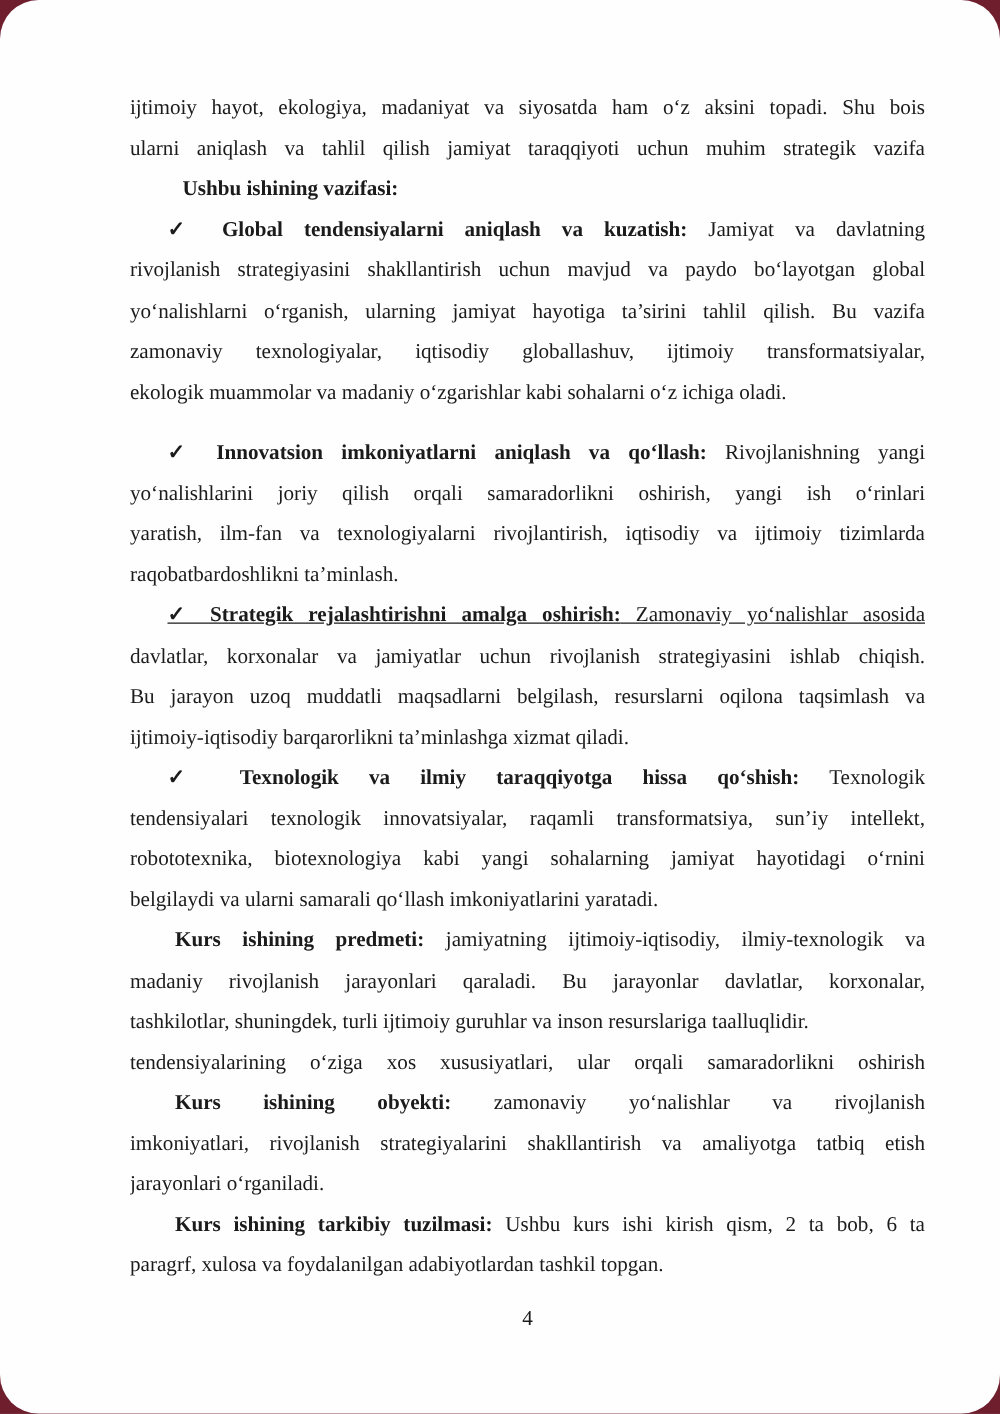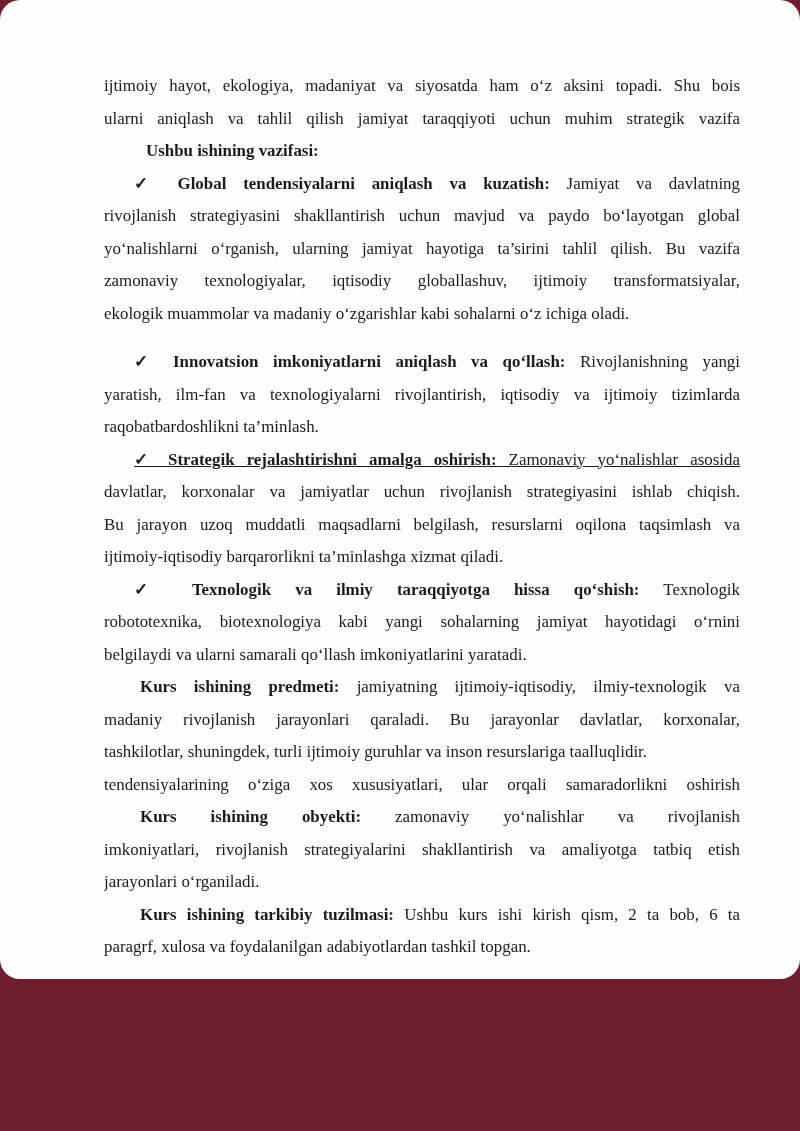--- a/index.html
+++ b/index.html
@@ -6,23 +6,23 @@
     margin: 0;
     padding: 0;
     background: #6f1e2e;
     width: 800px;
     height: 1131px;
     overflow: hidden;
   }
   .page {
     position: relative;
     width: 800px;
-    height: 979px;
+    height: 1131px;
     background: #fefefe;
-    border-radius: 20px;
+    border-radius: 31px;
     overflow: hidden;
     font-family: "Liberation Serif", "DejaVu Serif", serif;
     color: #1b1b1b;
   }
   .content {
     position: absolute;
     left: 104px;
     top: 70px;
     width: 636px;
     font-size: 16.9px;
@@ -62,31 +62,33 @@
       </div>
       <div>
         <div class="line" style="text-indent: 30px;"><b>✓ Global tendensiyalarni aniqlash va kuzatish:</b><span> Jamiyat va davlatning</span></div>
         <div class="line"><span>rivojlanish strategiyasini shakllantirish uchun mavjud va paydo bo‘layotgan global</span></div>
         <div class="line"><span>yo‘nalishlarni o‘rganish, ularning jamiyat hayotiga ta’sirini tahlil qilish. Bu vazifa</span></div>
         <div class="line"><span>zamonaviy texnologiyalar, iqtisodiy globallashuv, ijtimoiy transformatsiyalar,</span></div>
         <div class="line lastline"><span>ekologik muammolar va madaniy o‘zgarishlar kabi sohalarni o‘z ichiga oladi.</span></div>
       </div>
       <div>
         <div class="line" style="text-indent: 30px; margin-top: 16px;"><b>✓ Innovatsion imkoniyatlarni aniqlash va qo‘llash:</b><span> Rivojlanishning yangi</span></div>
+        <div class="line"><span>yo‘nalishlarini joriy qilish orqali samaradorlikni oshirish, yangi ish o‘rinlari</span></div>
         <div class="line"><span>yaratish, ilm-fan va texnologiyalarni rivojlantirish, iqtisodiy va ijtimoiy tizimlarda</span></div>
         <div class="line lastline"><span>raqobatbardoshlikni ta’minlash.</span></div>
       </div>
       <div>
         <div class="line" style="text-indent: 30px; text-decoration: underline;"><b>✓ Strategik rejalashtirishni amalga oshirish:</b><span> Zamonaviy yo‘nalishlar asosida</span></div>
         <div class="line"><span>davlatlar, korxonalar va jamiyatlar uchun rivojlanish strategiyasini ishlab chiqish.</span></div>
         <div class="line"><span>Bu jarayon uzoq muddatli maqsadlarni belgilash, resurslarni oqilona taqsimlash va</span></div>
         <div class="line lastline"><span>ijtimoiy-iqtisodiy barqarorlikni ta’minlashga xizmat qiladi.</span></div>
       </div>
       <div>
         <div class="line" style="text-indent: 30px;"><b>✓ Texnologik va ilmiy taraqqiyotga hissa qo‘shish:</b><span> Texnologik</span></div>
+        <div class="line"><span>tendensiyalari texnologik innovatsiyalar, raqamli transformatsiya, sun’iy intellekt,</span></div>
         <div class="line"><span>robototexnika, biotexnologiya kabi yangi sohalarning jamiyat hayotidagi o‘rnini</span></div>
         <div class="line lastline"><span>belgilaydi va ularni samarali qo‘llash imkoniyatlarini yaratadi.</span></div>
       </div>
       <div>
         <div class="line" style="text-indent: 36px;"><b>Kurs ishining predmeti:</b><span> jamiyatning ijtimoiy-iqtisodiy, ilmiy-texnologik va</span></div>
         <div class="line"><span>madaniy rivojlanish jarayonlari qaraladi. Bu jarayonlar davlatlar, korxonalar,</span></div>
         <div class="line lastline"><span>tashkilotlar, shuningdek, turli ijtimoiy guruhlar va inson resurslariga taalluqlidir.</span></div>
       </div>
       <div>
         <div class="line"><span>tendensiyalarining o‘ziga xos xususiyatlari, ular orqali samaradorlikni oshirish</span></div>

